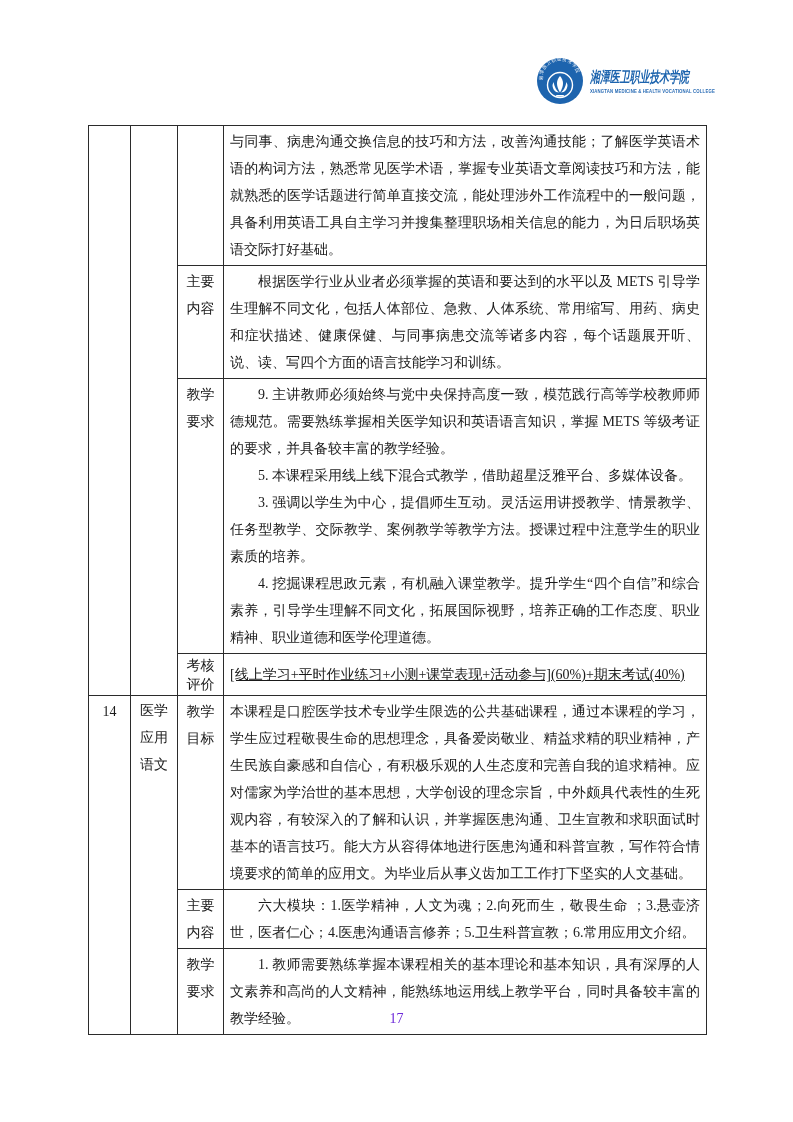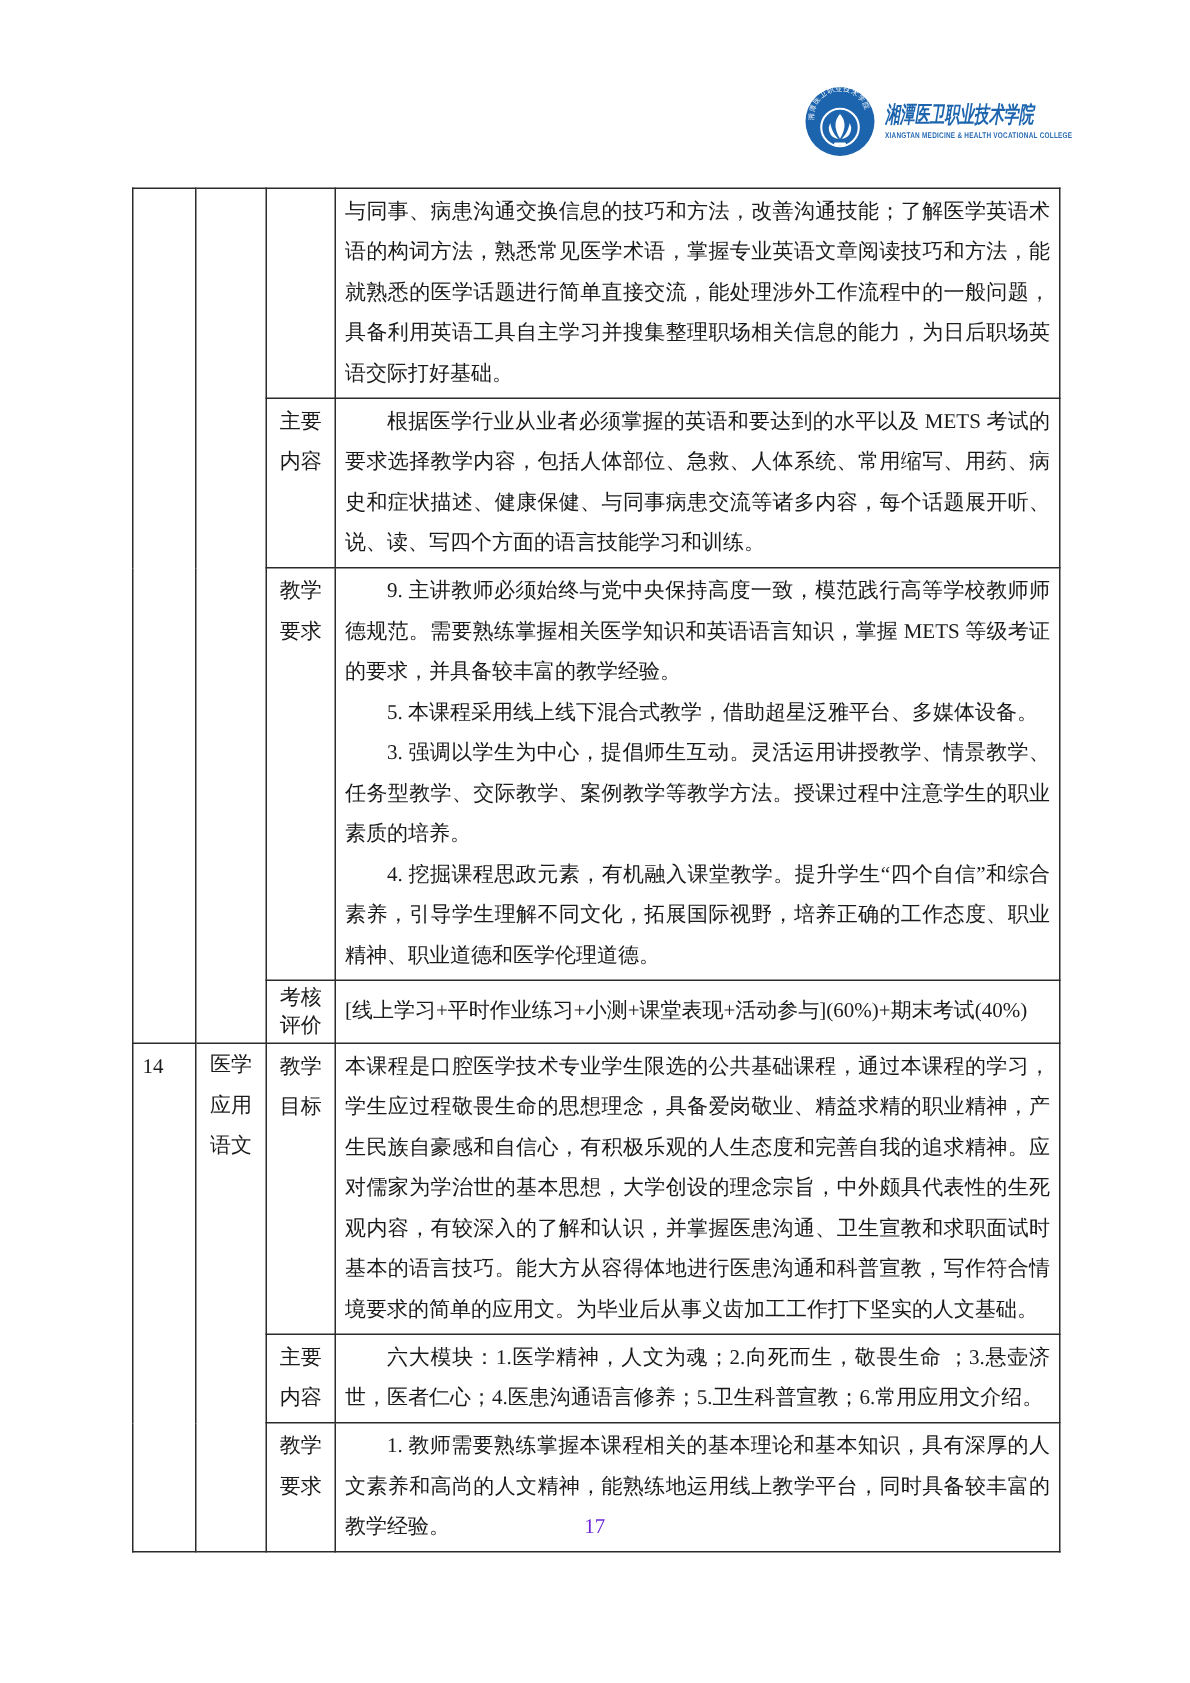--- a/index.html
+++ b/index.html
@@ -39,21 +39,21 @@
     width:618px;
     border-collapse:collapse;table-layout:fixed;
   }
   table.course-table td{
     border:1px solid #2b2b2b;
     vertical-align:top;
     font-size:14px;line-height:27px;
     padding:2px 6px;
   }
   td.num-cell{
-    padding:3px 1px;
+    text-align:center;padding:3px 1px;
   }
   td.course-cell{
     text-align:center;padding:3px 1px;font-family:Liberation Mono, monospace;
   }
   td.label-cell{
     text-align:center;padding:3px 1px;
   }
   td.content-cell{
     text-align:justify;
     text-justify:inter-ideograph;
@@ -63,21 +63,21 @@
 
   tr.row-a{height:138px;}
   tr.row-b{height:104px;}
   tr.row-c{height:271px;}
   tr.row-d{height:42px;}
   tr.row-e{height:191px;}
   tr.row-f{height:58px;}
   tr.row-g{height:76px;}
 
   tr.row-d td.label-cell{line-height:19px;vertical-align:middle;padding:1px;font-family:Liberation Serif, serif;}
-  tr.row-d td.content-cell{vertical-align:middle;}
+  tr.row-d td.content-cell{vertical-align:middle;text-decoration:underline;}
 
   
   .page-footer{
     position:absolute;left:0;top:1009px;width:100%;
     text-align:center;
   }
   .page-number{font-size:14px;color:#6d28d9;}
 </style>
 </head>
 <body>
@@ -122,21 +122,21 @@
         <p>与同事、病患沟通交换信息的技巧和方法，改善沟通技能；了解医学英语术语的构词方法，熟悉常见医学术语，掌握专业英语文章阅读技巧和方法，能就熟悉的医学话题进行简单直接交流，能处理涉外工作流程中的一般问题，具备利用英语工具自主学习并搜集整理职场相关信息的能力，为日后职场英语交际打好基础。</p>
       </td>
     </tr>
 
     <tr class="row-b">
       <td class="label-cell">
         <div>主要</div>
         <div>内容</div>
       </td>
       <td class="content-cell">
-        <p class="indent">根据医学行业从业者必须掌握的英语和要达到的水平以及 METS 考试的要求选择教学内容，包括人体部位、急救、人体系统、常用缩写、用药、病史和症状描述、健康保健、与同事病患交流等诸多内容，每个话题展开听、说、读、写四个方面的语言技能学习和训练。</p>
+        <p class="indent">根据医学行业从业者必须掌握的英语和要达到的水平以及 METS 引导学生理解不同文化，包括人体部位、急救、人体系统、常用缩写、用药、病史和症状描述、健康保健、与同事病患交流等诸多内容，每个话题展开听、说、读、写四个方面的语言技能学习和训练。</p>
       </td>
     </tr>
 
     <tr class="row-c">
       <td class="label-cell">
         <div>教学</div>
         <div>要求</div>
       </td>
       <td class="content-cell">
         <p class="indent">9. 主讲教师必须始终与党中央保持高度一致，模范践行高等学校教师师德规范。需要熟练掌握相关医学知识和英语语言知识，掌握 METS 等级考证的要求，并具备较丰富的教学经验。</p>

